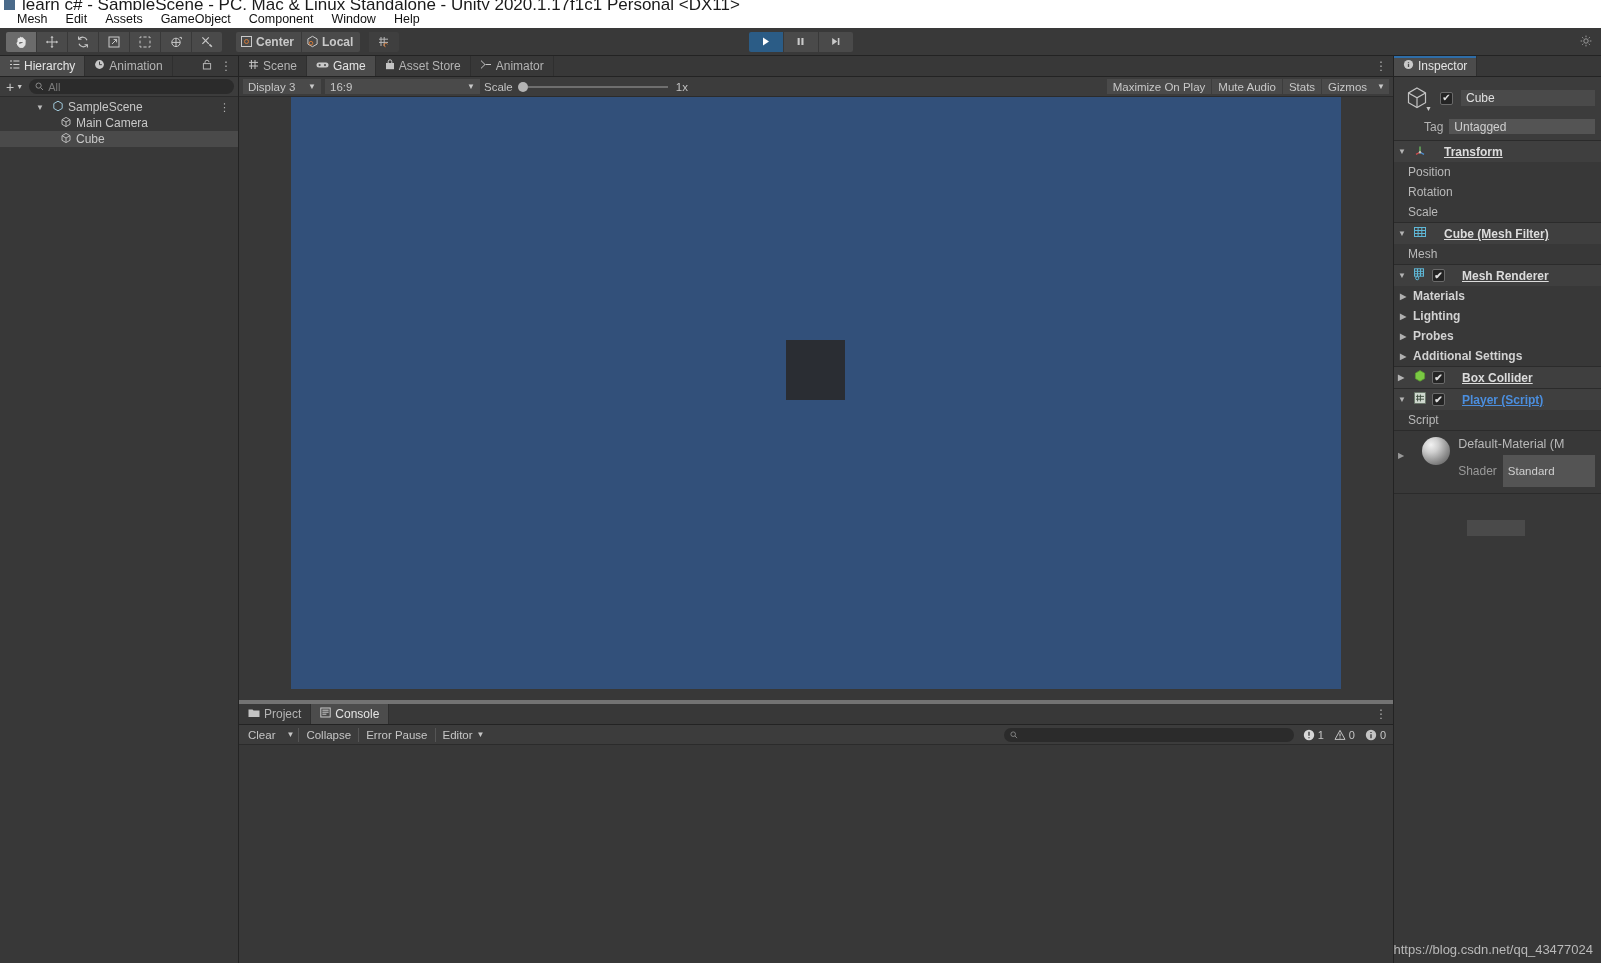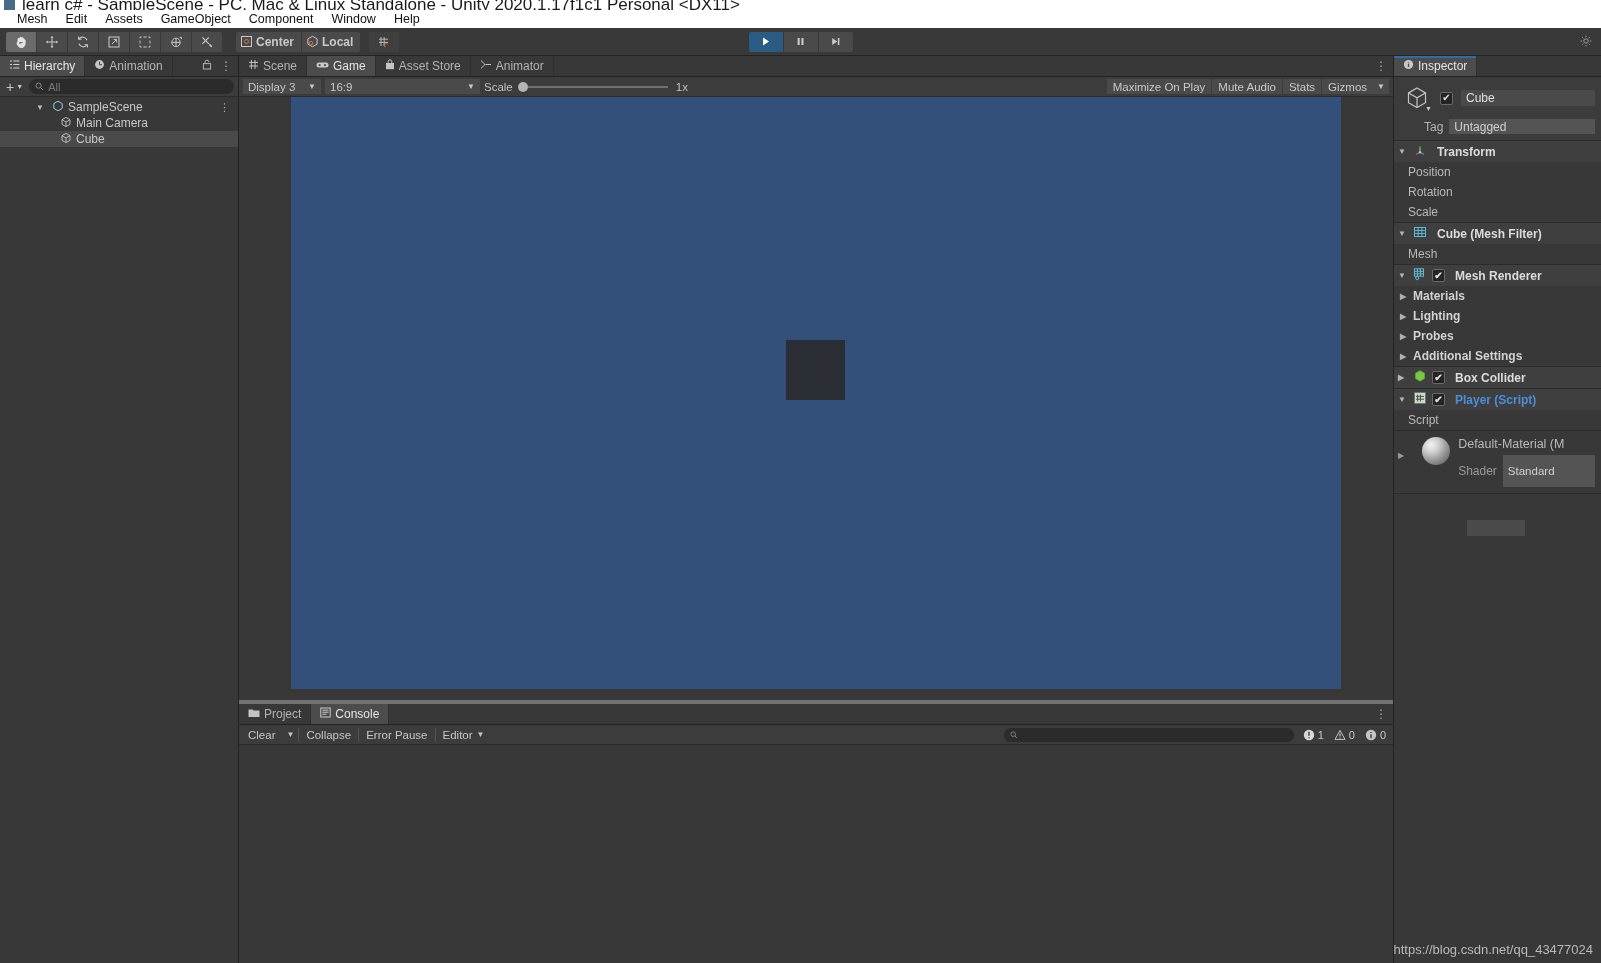--- a/index.html
+++ b/index.html
@@ -254,21 +254,21 @@
   .comp {
     border-bottom: 1px solid #2b2b2b;
   }
   .comp-head {
     height: 21px; background:#3f3f3f;
     display:flex; align-items:center; gap:5px;
     padding-left: 4px;
     font-size: 12px; font-weight: bold; color:#dcdcdc;
   }
   .comp-head .foldout { width:10px; font-size:8px; color:#b4b4b4; }
-  .comp-head .ctitle { margin-left: 5px; }
+  .comp-head .ctitle { margin-left: 12px; text-decoration: underline; }
   .comp-head.scriptcomp .ctitle { color: #4b8ede; }
   .prop {
     height: 20px; display:flex; align-items:center;
     padding-left: 14px; font-size:12px; color:#b9b9b9;
     background:#383838;
   }
   .prop.arrow { padding-left: 6px; gap:5px; }
   .prop .tri { font-size:8px; color:#b0b0b0; width:8px; }
   .prop.bold { color:#d2d2d2; font-weight:bold; }
 

